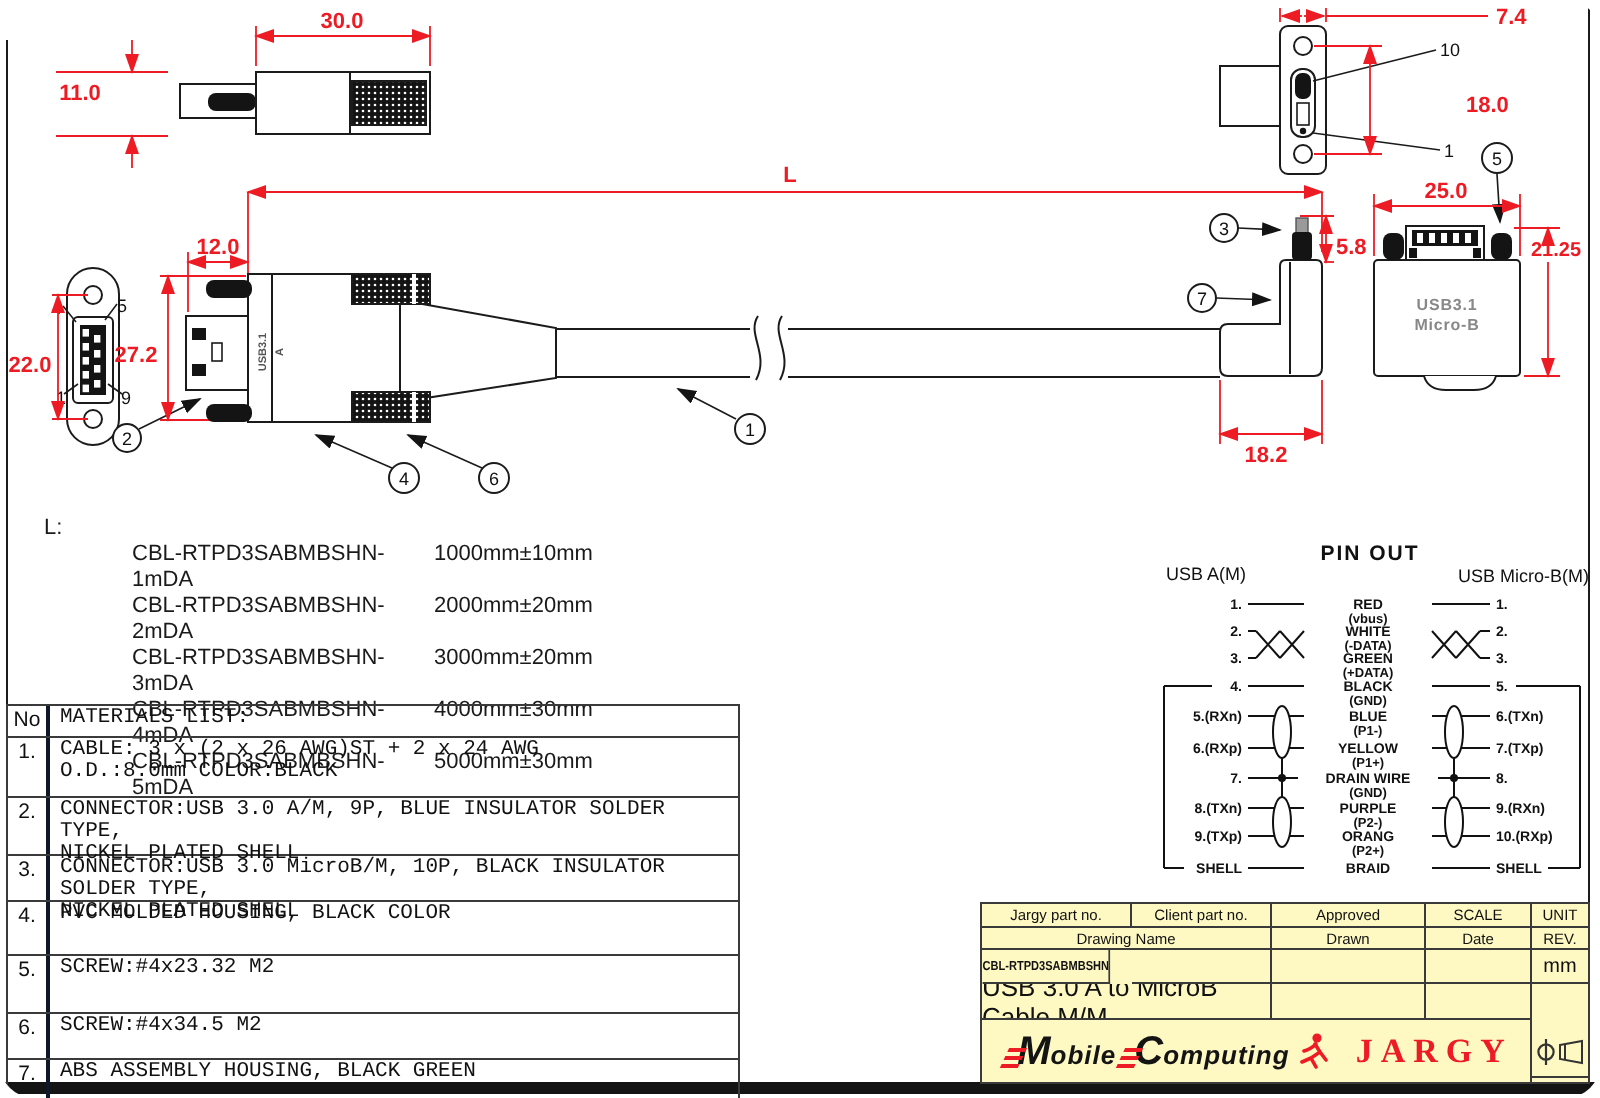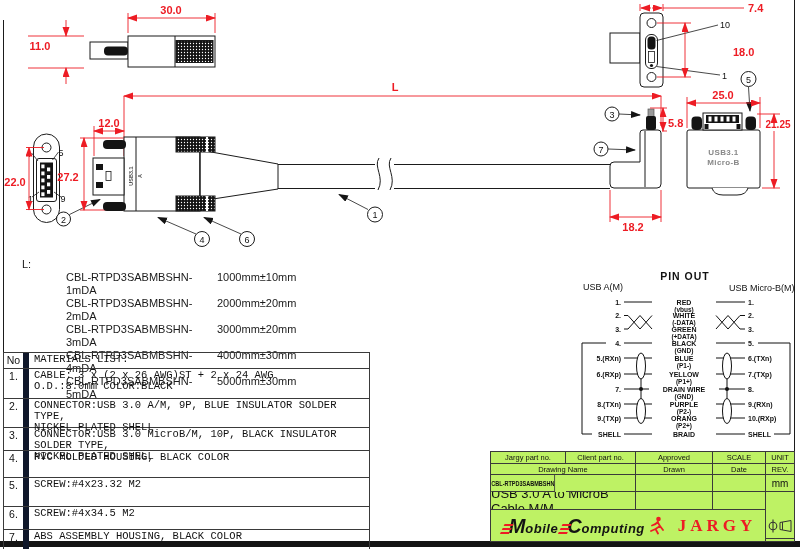--- a/index.html
+++ b/index.html
@@ -1,17 +1,17 @@
 <!DOCTYPE html>
 <html><head>
 <meta charset="utf-8">
 <style>
   html,body{margin:0;padding:0;background:#fff;}
   #sheet{position:relative;width:800px;height:549px;background:#fff;overflow:hidden;
-         font-family:"Liberation Sans",sans-serif;color:#111;}
+         font-family:"Liberation Sans",sans-serif;color:#111;border-radius:17px;}
   #draw{position:absolute;left:0;top:0;}
   
   .ln{stroke:#1b1b1b;stroke-width:1;fill:none;}
   .lnt{stroke:#1b1b1b;stroke-width:.8;fill:none;}
   .fw{fill:#fff;stroke:#1b1b1b;stroke-width:1;}
   .fb{fill:#141414;stroke:none;}
   .dim{stroke:#ed1c24;stroke-width:.9;fill:none;}
   .dtx{fill:#ed1c24;font:bold 11px "Liberation Sans",sans-serif;}
   .dtx2{fill:#ed1c24;font:bold 10px "Liberation Sans",sans-serif;}
   .ctx{fill:#111;font:9px "Liberation Sans",sans-serif;}
@@ -23,23 +23,23 @@
   .pttl{fill:#111;font:bold 10.5px "Liberation Sans",sans-serif;letter-spacing:1px;}
   .pw{stroke:#111;stroke-width:1;fill:none;}
   
   .abs{position:absolute;}
   #llist{left:22px;top:258px;font-size:11px;line-height:13px;color:#1a1a1a;}
   #llist .lrow{display:flex;margin-left:44px;}
   #llist .lp{width:151px;}
   #mat{left:3px;top:352px;width:367px;border:1px solid #3a3a3a;border-bottom:none;box-sizing:border-box;font-size:10.5px;color:#111;}
   .mrow{display:flex;border-bottom:1px solid #3a3a3a;}
   .mrow:last-child{border-bottom:none;}
-  .mno{width:19px;border-right:6px solid #0f172a;text-align:center;padding-top:1px;flex:none;}
+  .mno{width:19px;border-right:2px solid #0f172a;text-align:center;padding-top:1px;flex:none;}
   .mdesc{padding:1px 0 0 5px;line-height:11px;font-family:Liberation Mono, monospace;}
-  #tblock{left:490px;top:451px;width:305px;height:91px;border:1px solid #3a3a3a;box-sizing:border-box;background:#bef264;}
+  #tblock{left:490px;top:451px;width:305px;height:91px;border:1px solid #3a3a3a;box-sizing:border-box;background:#fef9c3;}
   .trow{display:flex;}
   .tc{border-right:1px solid #3a3a3a;border-bottom:1px solid #3a3a3a;box-sizing:border-box;
       display:flex;align-items:center;justify-content:center;font-size:7.5px;overflow:hidden;}
   .tc.last{border-right:none;}
   .pn{font-size:6.5px;font-weight:bold;white-space:nowrap;transform:scaleX(.85);transform-origin:2px 50%;justify-content:flex-start;}
   .unit{font-size:10px;}
   .dn{font-size:13px;}
   .rev{font-size:10px;margin-top:46px;}
   .logocell{justify-content:center;align-items:center;gap:4px;border-bottom:none;}
   .symcell{border-bottom:none;}
@@ -435,21 +435,21 @@
   </div>
   <div class="mrow" style="height:22px">
     <div class="mno">6.</div>
     <div class="mdesc">
           <div>SCREW:#4x34.5 M2</div>
         </div>
   </div>
   <div class="mrow" style="height:19px">
     <div class="mno">7.</div>
     <div class="mdesc">
-          <div>ABS ASSEMBLY HOUSING, BLACK COLOR</div>
+          <div>ABS ASSEMBLY HOUSING, BLACK GREEN</div>
         </div>
   </div>
 </div>
 
 <div id="tblock" class="abs">
   <div class="trow" style="height:12px">
     <div class="tc" style="width:75px">Jargy part no.</div>
     <div class="tc" style="width:70px">Client part no.</div>
     <div class="tc" style="width:77px">Approved</div>
     <div class="tc" style="width:53px">SCALE</div>

